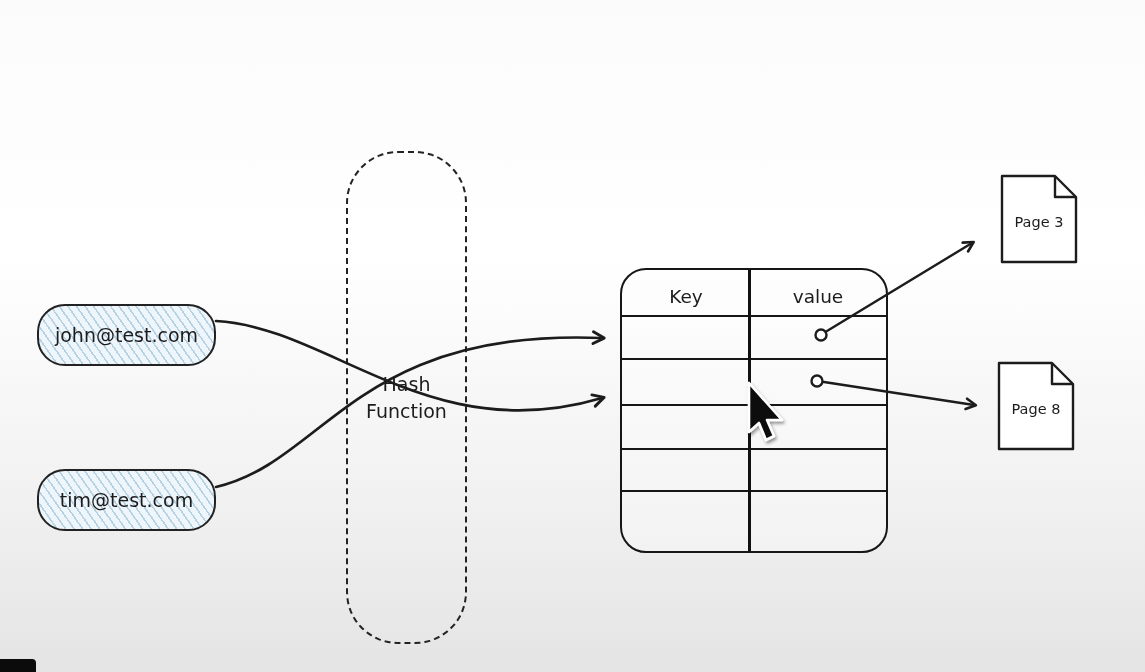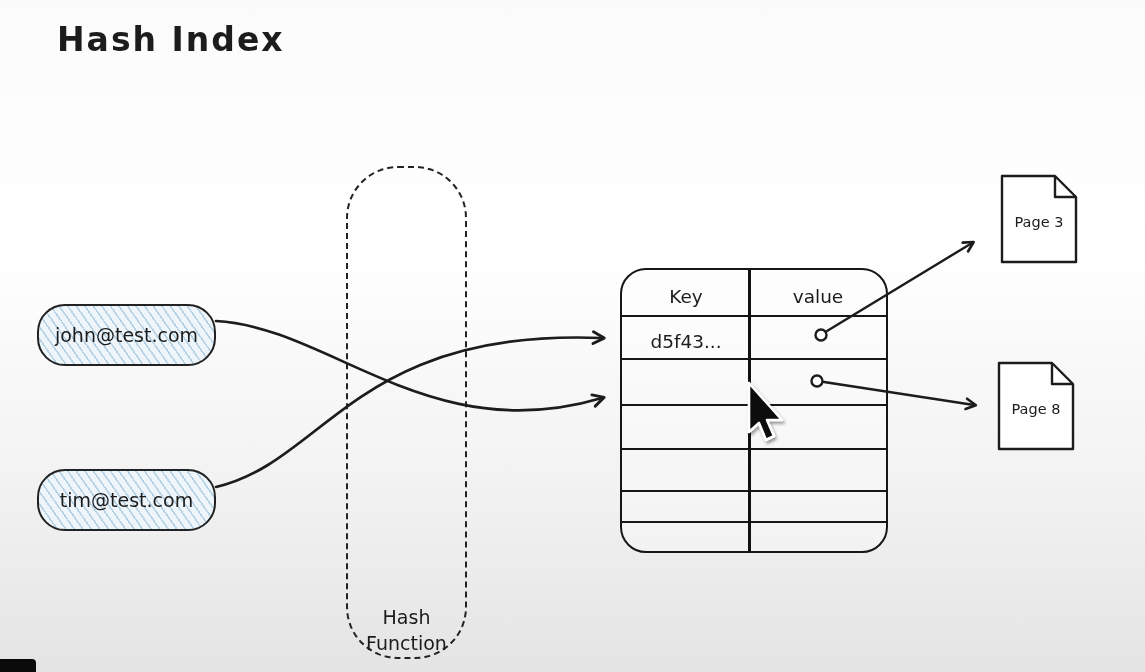--- a/index.html
+++ b/index.html
@@ -11,23 +11,23 @@
   .title{position:absolute;left:57px;top:20px;font-size:33px;font-weight:700;letter-spacing:2px;}
   .email-box{
     position:absolute;width:179px;height:62px;box-sizing:border-box;
     border:2.6px solid #222;border-radius:28px;
     display:flex;align-items:center;justify-content:center;font-size:19px;
     background:repeating-linear-gradient(55deg,rgba(137,180,207,.55) 0 1.6px,rgba(0,0,0,0) 1.6px 7px),#eef6fb;
   }
   .email-john{left:37px;top:304px;}
   .email-tim{left:37px;top:469px;}
   .hash-box{
-    position:absolute;left:346px;top:166px;width:121px;height:493px;box-sizing:border-box;
+    position:absolute;left:346px;top:151px;width:121px;height:493px;box-sizing:border-box;
     border:2.6px dashed #222;border-radius:52px;
-    display:flex;align-items:flex-end;justify-content:center;
+    display:flex;align-items:center;justify-content:center;
   }
   .hash-label{width:92px;text-align:center;font-size:19px;line-height:1.4;}
   .hash-table{
     position:absolute;left:620px;top:268px;width:268px;height:285px;box-sizing:border-box;
     border:2.8px solid #161616;border-radius:26px;overflow:hidden;background:rgba(255,255,255,.3);
   }
   .t-grid{position:absolute;inset:0;display:grid;grid-template-rows:47px 43px 46px 44px 42px 31px 1fr;}
   .t-row{display:grid;grid-template-columns:128px 1fr;border-bottom:2.2px solid #161616;margin-top:8px;}
   .t-row:last-child{border-bottom:none;}
   .t-cell{display:flex;align-items:center;justify-content:center;font-size:18.5px;}
@@ -41,43 +41,38 @@
     font-size:14.5px;padding-top:6px;
   }
   .overlay{position:absolute;left:0;top:0;pointer-events:none;}
   .corner{position:absolute;left:0;bottom:0;width:36px;height:13px;background:#0b0b0b;border-top-right-radius:4px;}
 </style>
 </head>
 <body>
 
 <div class="canvas">
 
-  <div class="title">Hash Index</div>
 
   <div class="email-box email-john">
     <span>john@test.com</span>
   </div>
 
   <div class="email-box email-tim">
     <span>tim@test.com</span>
   </div>
 
   <div class="hash-box">
     <div class="hash-label">Hash Function</div>
   </div>
 
   <div class="hash-table">
     <div class="t-grid">
       <div class="t-row">
         <div class="t-cell">Key</div>
         <div class="t-cell">value</div>
-      </div>
-      <div class="t-row">
-        <div class="t-cell">d5f43...</div>
-        <div class="t-cell"></div>
       </div>
       <div class="t-row">
         <div class="t-cell"></div>
       </div>
       <div class="t-row">
         <div class="t-cell"></div>
         <div class="t-cell"></div>
       </div>
       <div class="t-row">
         <div class="t-cell"></div>

